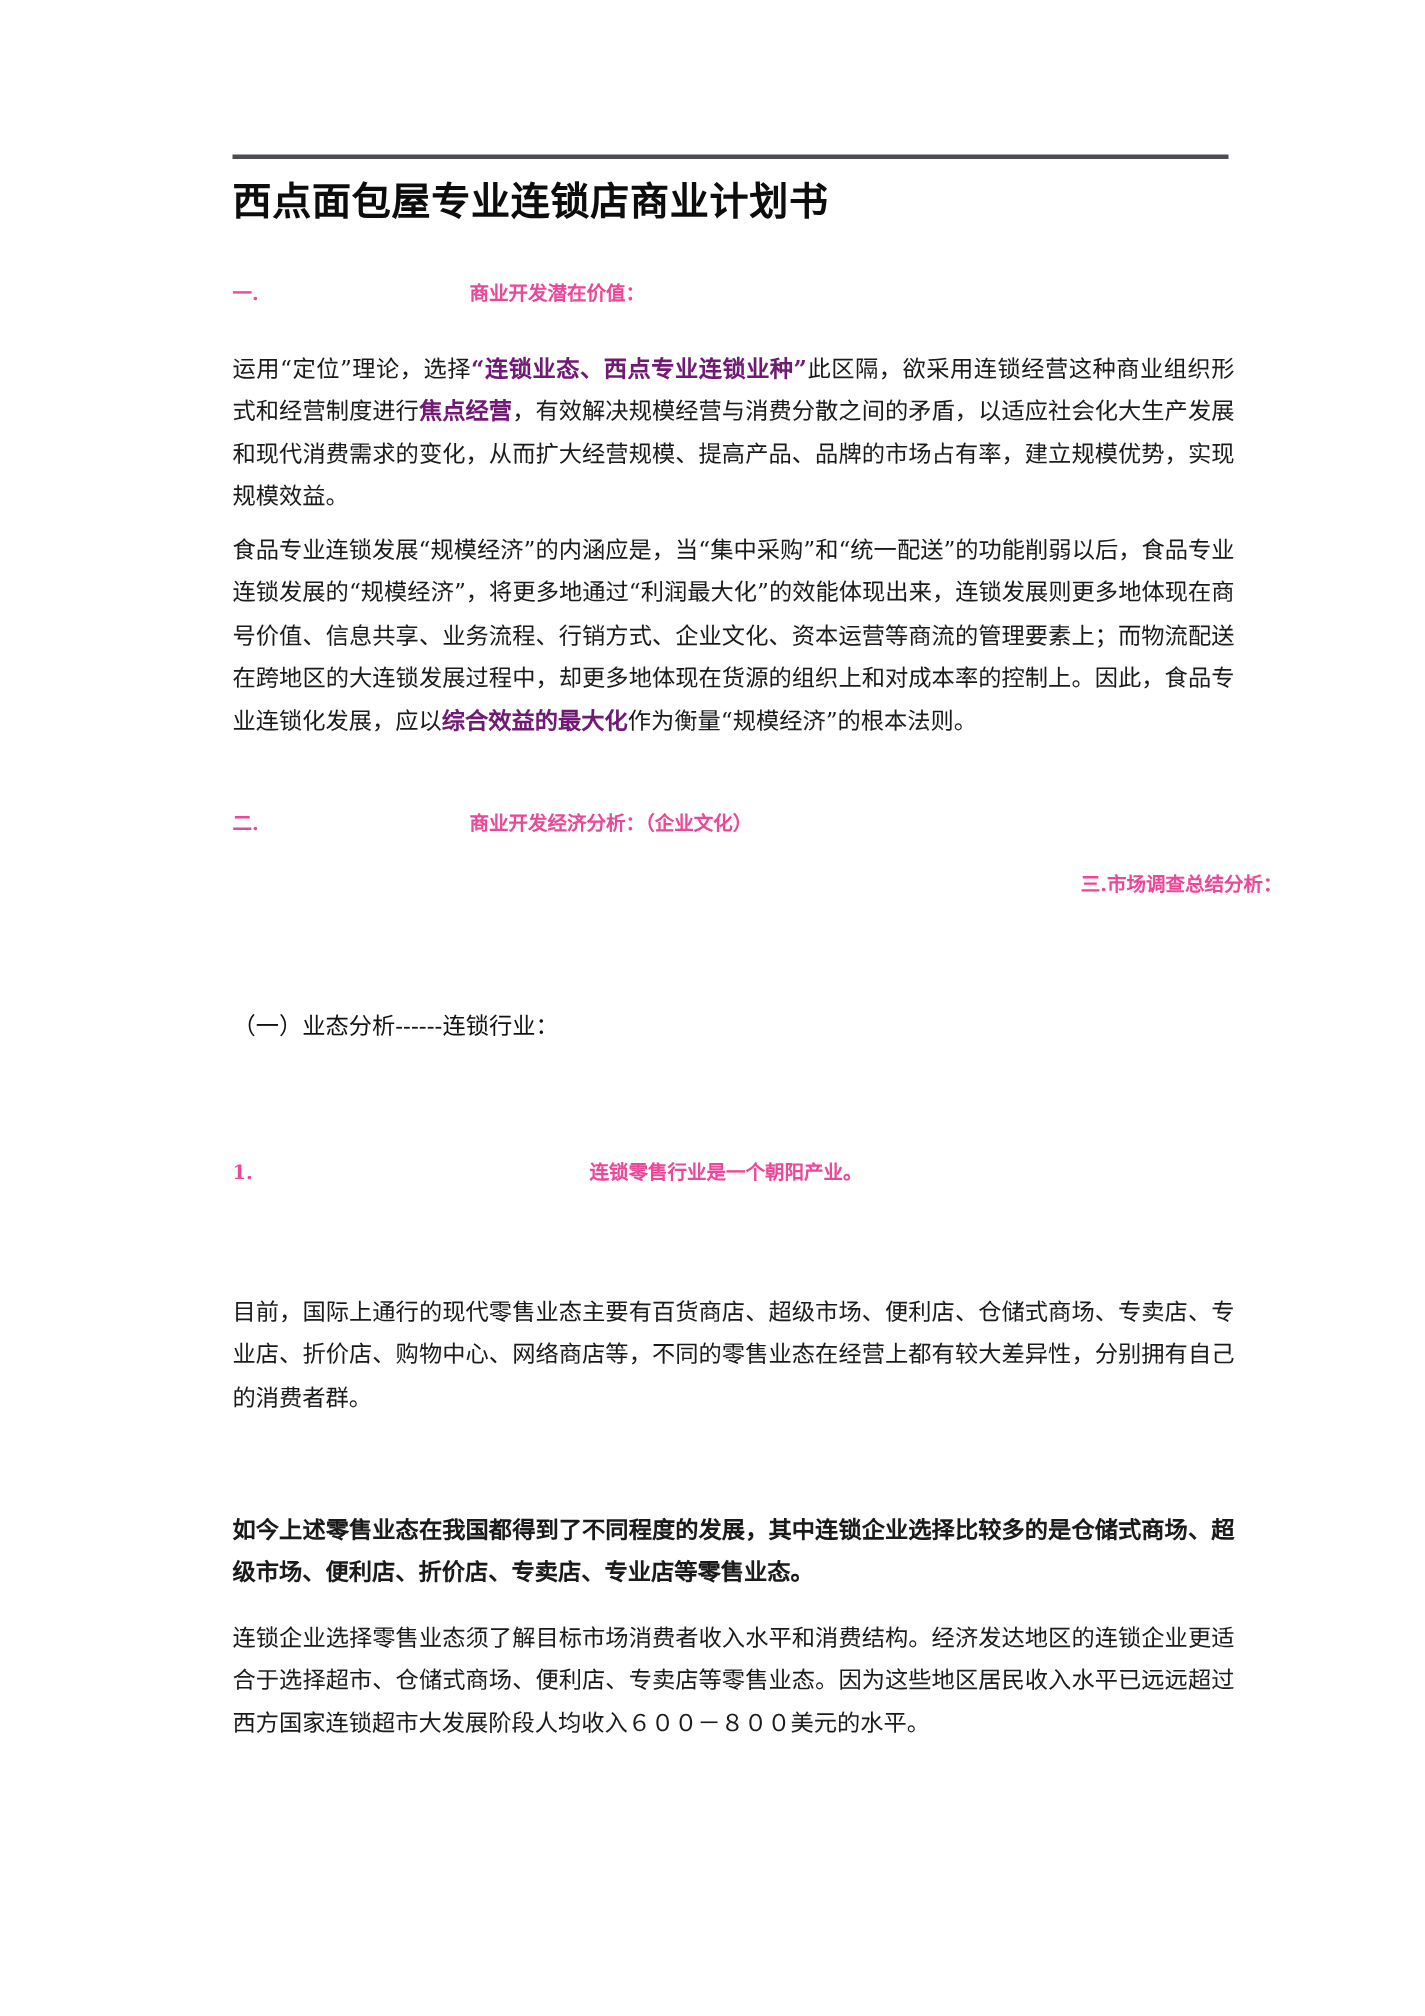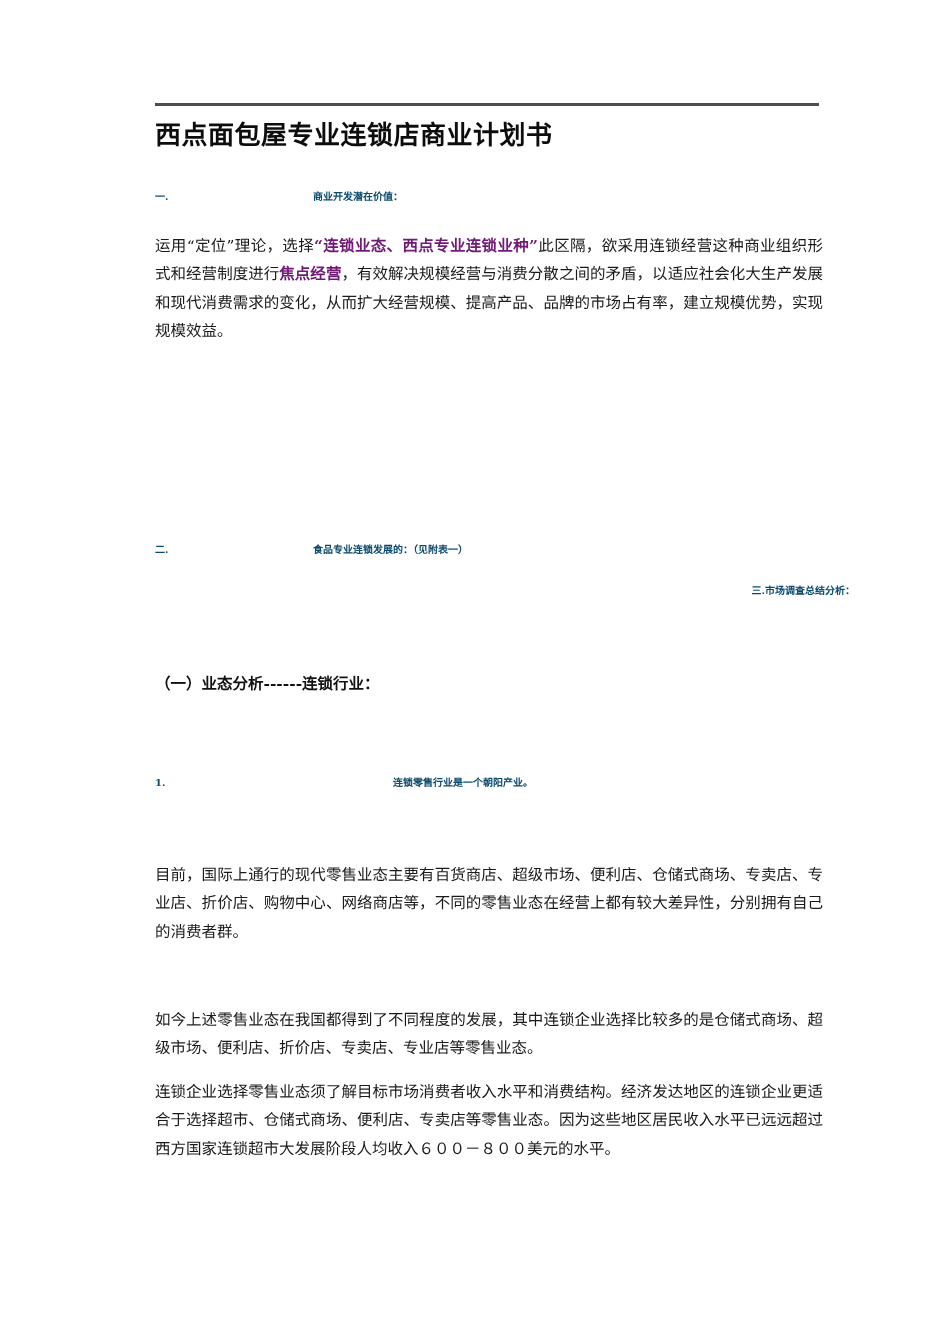--- a/index.html
+++ b/index.html
@@ -52,44 +52,44 @@
     color: #0d0d0d;
     white-space: nowrap;
   }
 
   
   .heading-row {
     position: absolute;
     left: 142px;
     width: 700px;
     font-weight: 700;
-    font-size: 10px;
+    font-size: 13px;
     line-height: 22px;
-    color: #0c4a6e;
+    color: #ec4899;
     white-space: nowrap;
     text-decoration: underline;
   }
   .heading-row .marker {
     display: inline-block;
     font-weight: 700;
   }
   .heading-row .htext {
     display: inline-block;
     font-weight: 700;
   }
   
   .hd-roman .marker { width: 158px; }
   
   .hd-arabic .marker { width: 238px; }
 
   .hd-sub {
     position: absolute;
     left: 142px;
     width: 700px;
-    font-weight: 700;
+    font-weight: 400;
     font-size: 15.5px;
     line-height: 22px;
     color: #111111;
     white-space: nowrap;
   }
 
   
   .para {
     position: absolute;
     left: 142px;
@@ -109,41 +109,42 @@
 
   
   #para-1   { top: 232px; }
   #para-2   { top: 353px; }
   #hd-1     { top: 186px; }
   #hd-2     { top: 539px; }
   #hd-3     { top: 580px; text-align: right; }
   #hd-sub-1 { top: 673px; }
   #hd-4     { top: 772px; }
   #para-3   { top: 861px; }
-  #para-4   { top: 1006px; }
+  #para-4   { top: 1006px; font-weight: bold; }
   #para-5   { top: 1078px; }
 </style>
 </head>
 <body style="background: rgb(255, 255, 255);">
 
 <div class="page">
 
   <div class="top-rule" style="background: rgb(77, 77, 82);"></div>
 
   <h1 class="doc-title">西点面包屋专业连锁店商业计划书</h1>
 
   <div class="heading-row hd-roman" id="hd-1">
     <span class="marker">一.</span><span class="htext">商业开发潜在价值：</span>
   </div>
 
   <p class="para" id="para-1"><span>运用“定位”理论，选择</span><b>“连锁业态、西点专业连锁业种”</b><span>此区隔，欲采用连锁经营这种商业组织形式和经营制度进行</span><b>焦点经营</b><span>，有效解决规模经营与消费分散之间的矛盾，以适应社会化大生产发展和现代消费需求的变化，从而扩大经营规模、提高产品、品牌的市场占有率，建立规模优势，实现规模效益。</span></p>
 
+  <p class="para" id="para-2"><span>食品专业连锁发展“规模经济”的内涵应是，当“集中采购”和“统一配送”的功能削弱以后，食品专业连锁发展的“规模经济”，将更多地通过“利润最大化”的效能体现出来，连锁发展则更多地体现在商号价值、信息共享、业务流程、行销方式、企业文化、资本运营等商流的管理要素上；而物流配送在跨地区的大连锁发展过程中，却更多地体现在货源的组织上和对成本率的控制上。因此，食品专业连锁化发展，应以</span><b>综合效益的最大化</b><span>作为衡量“规模经济”的根本法则。</span></p>
 
   <div class="heading-row hd-roman" id="hd-2">
-    <span class="marker">二.</span><span class="htext">食品专业连锁发展的：（见附表一）</span>
+    <span class="marker">二.</span><span class="htext">商业开发经济分析：（企业文化）</span>
   </div>
 
   <div class="heading-row hd-roman" id="hd-3">
     <span class="marker">三.</span><span class="htext">市场调查总结分析：</span>
   </div>
 
   <div class="hd-sub" id="hd-sub-1">（一）业态分析------连锁行业：</div>
 
   <div class="heading-row hd-arabic" id="hd-4">
     <span class="marker">1.</span><span class="htext">连锁零售行业是一个朝阳产业。</span>

